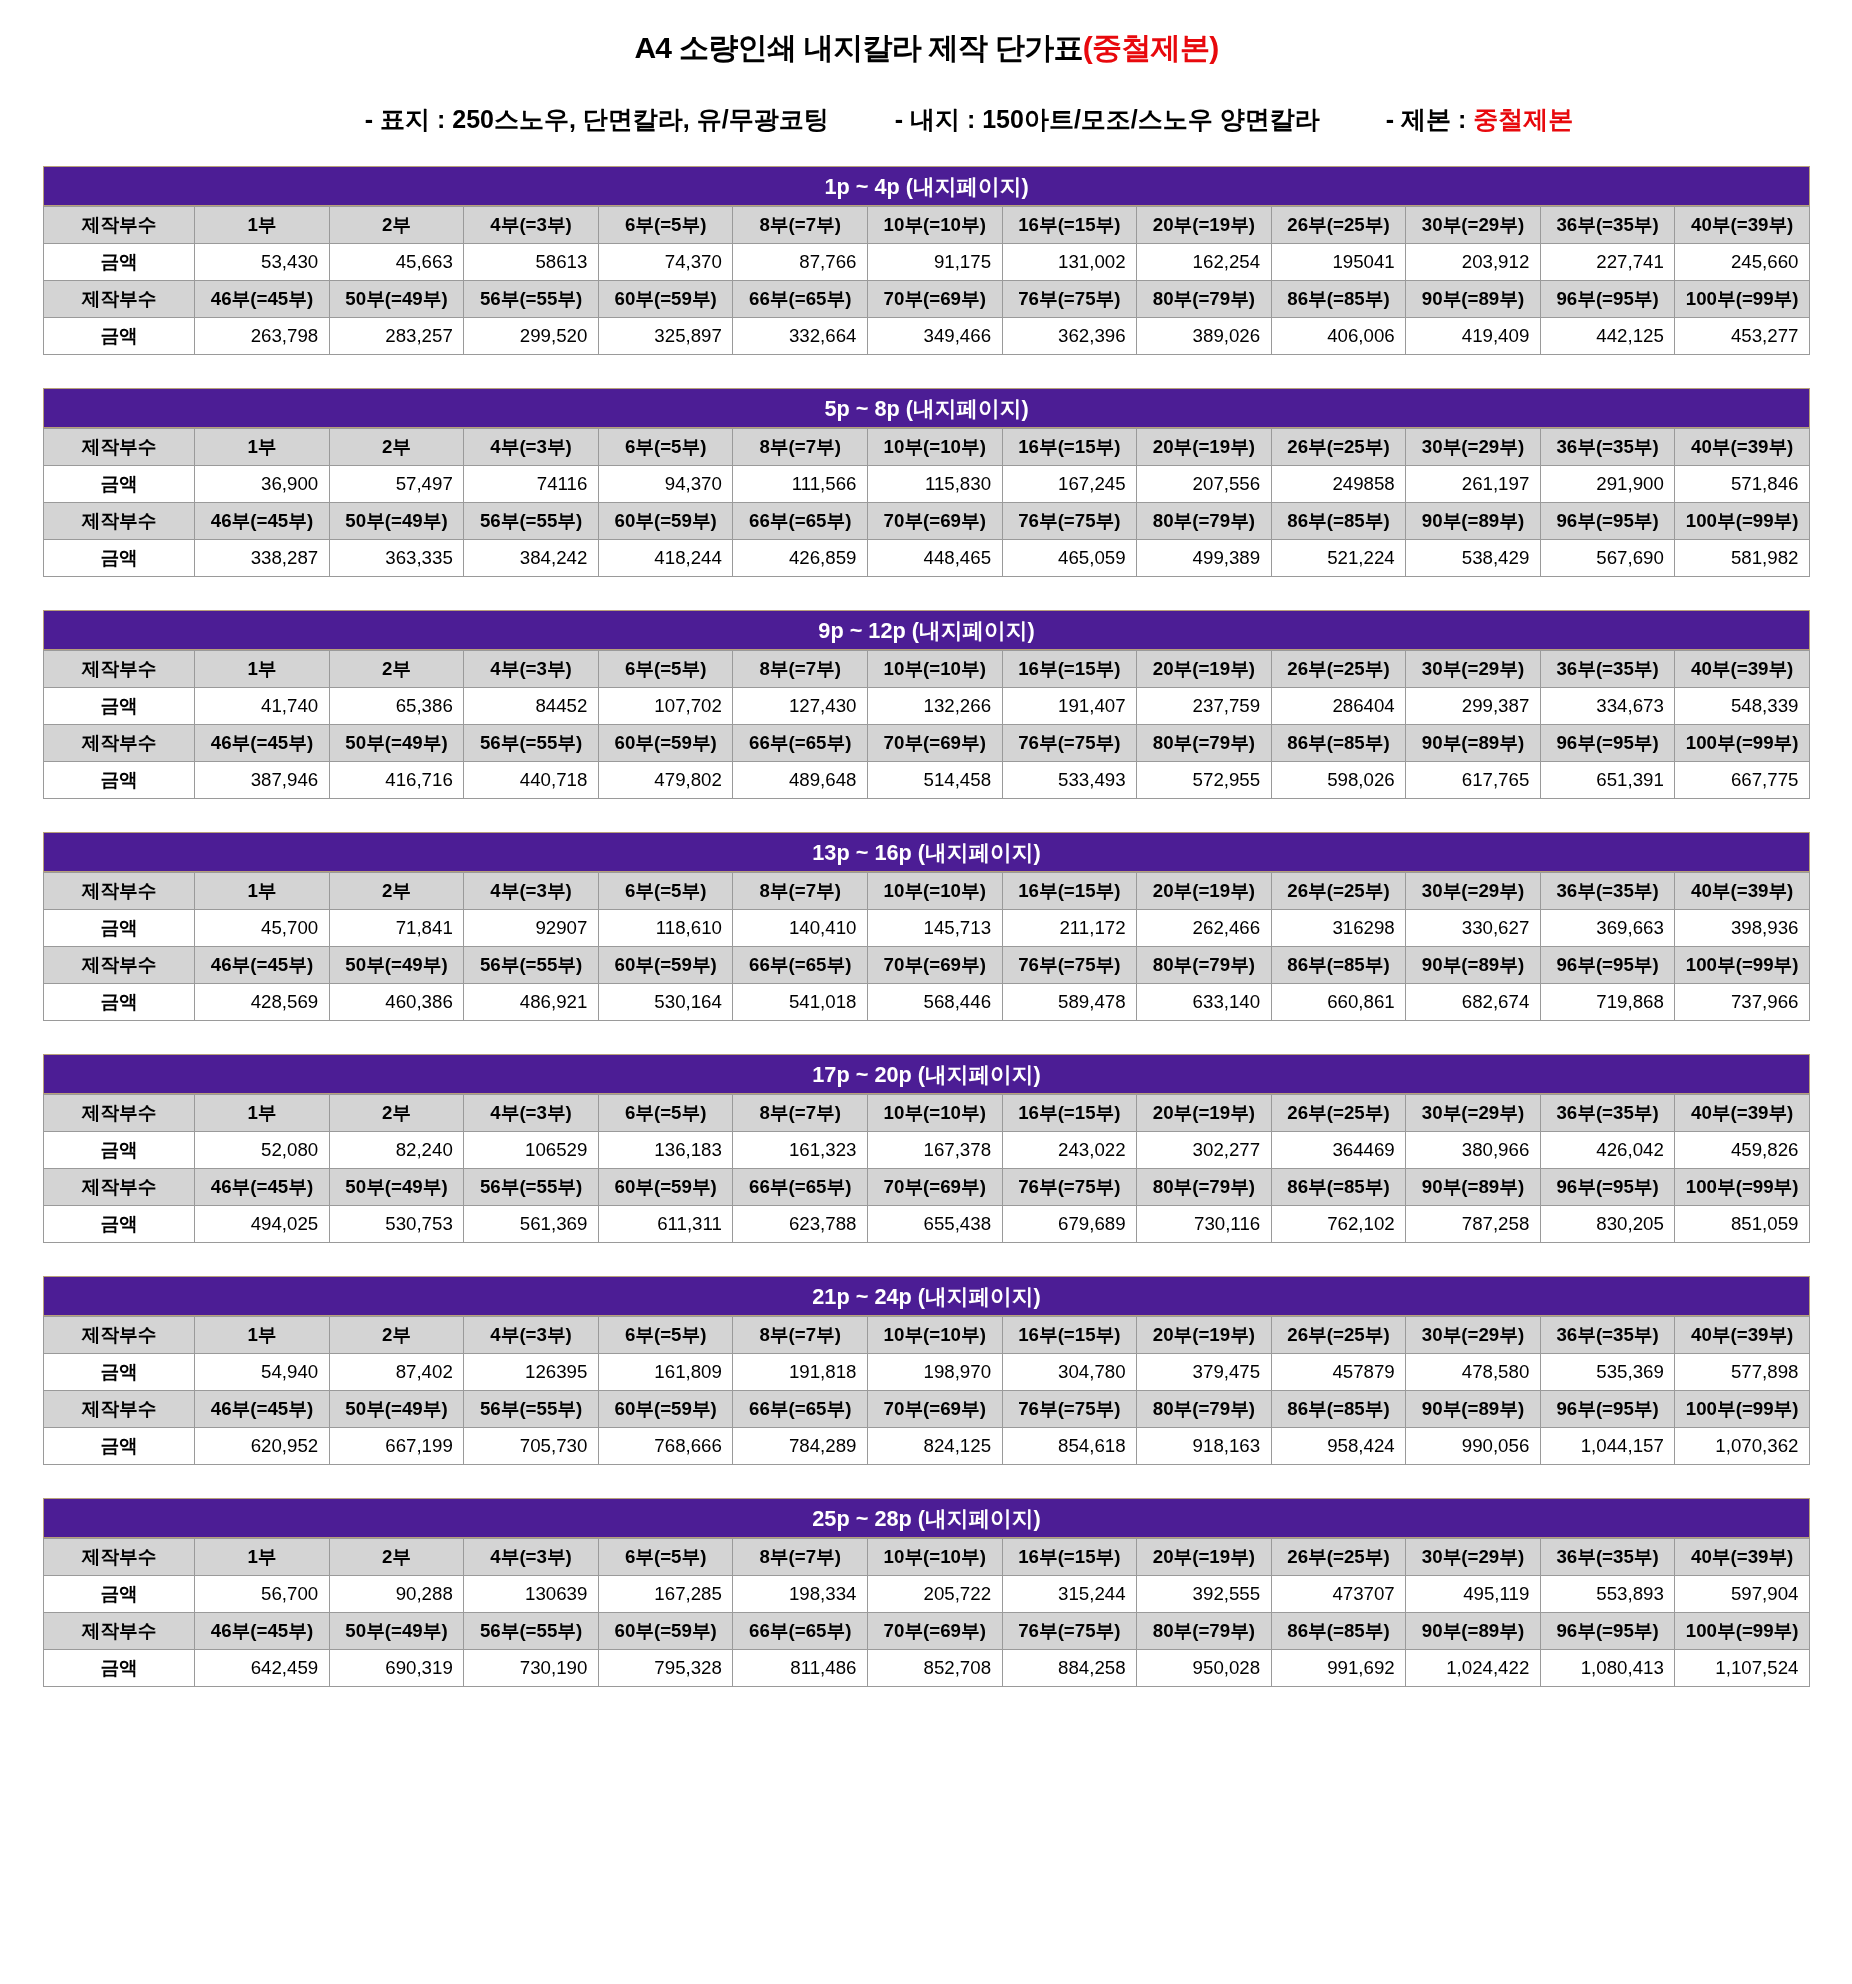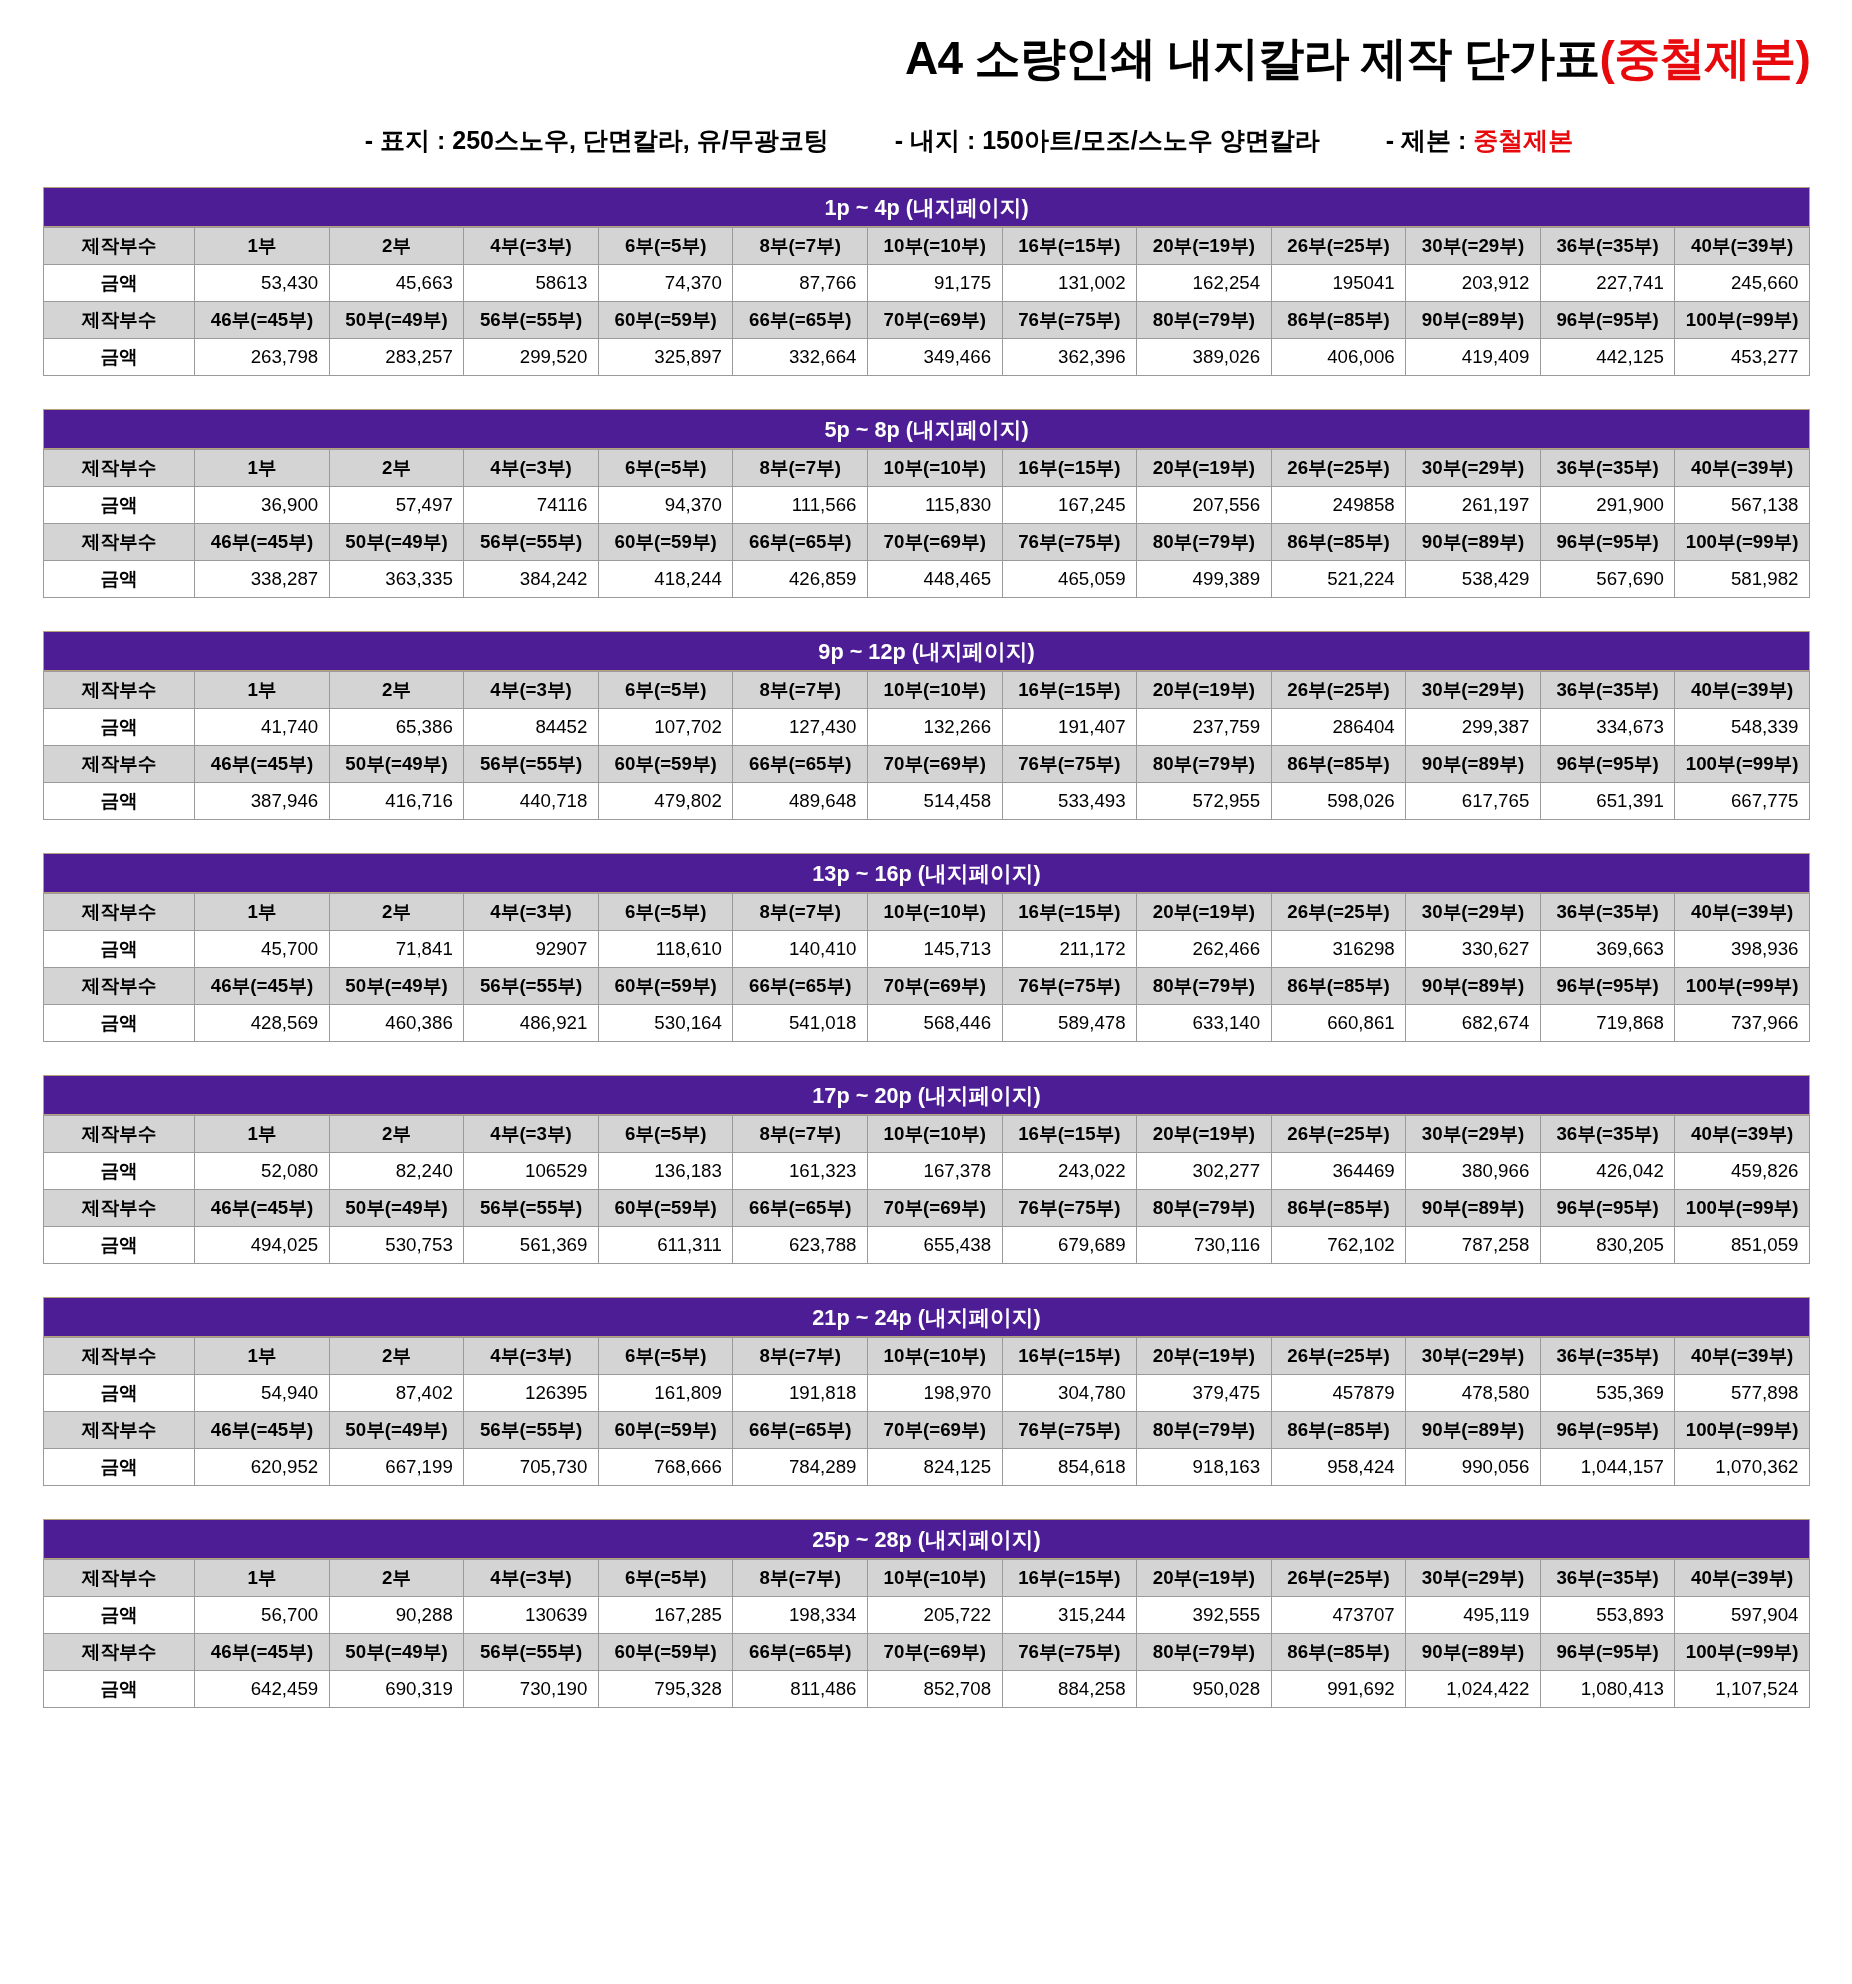--- a/index.html
+++ b/index.html
@@ -12,22 +12,22 @@
     font-family: "Liberation Sans", "DejaVu Sans", sans-serif;
     color: #000000;
     -webkit-font-smoothing: antialiased;
   }
   .page {
     width: 1853px;
     box-sizing: border-box;
     padding: 0 43px 45px 43px;
   }
   .doc-title {
-    text-align: right;
-    font-size: 46px;
+    text-align: center;
+    font-size: 30px;
     font-weight: bold;
     letter-spacing: -0.7px;
     padding-top: 28px;
     padding-bottom: 6px;
     white-space: nowrap;
   }
   .doc-title .accent {
     color: #e8090d;
   }
   .spec-row {
@@ -207,21 +207,21 @@
               <td class="colw">57,497</td>
               <td class="colw">74116</td>
               <td class="colw">94,370</td>
               <td class="colw">111,566</td>
               <td class="colw">115,830</td>
               <td class="colw">167,245</td>
               <td class="colw">207,556</td>
               <td class="colw">249858</td>
               <td class="colw">261,197</td>
               <td class="colw">291,900</td>
-              <td class="colw">567,138</td>
+              <td class="colw">571,846</td>
             </tr>
             <tr class="hdr">
               <td class="rowlabel">제작부수</td>
               <td class="colw">46부(=45부)</td>
               <td class="colw">50부(=49부)</td>
               <td class="colw">56부(=55부)</td>
               <td class="colw">60부(=59부)</td>
               <td class="colw">66부(=65부)</td>
               <td class="colw">70부(=69부)</td>
               <td class="colw">76부(=75부)</td>

